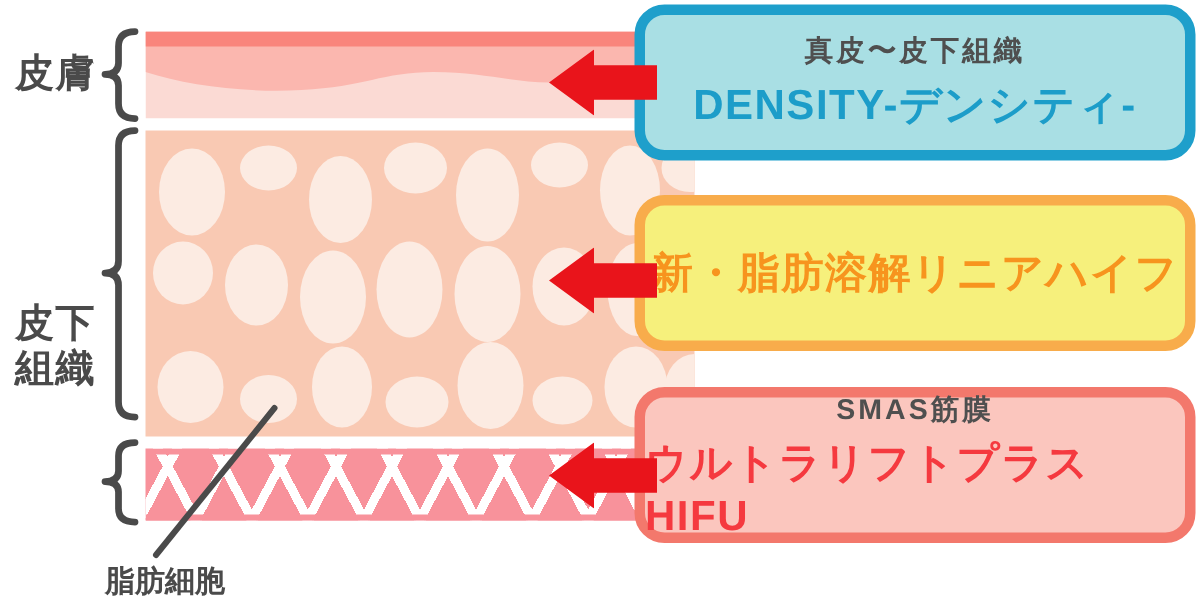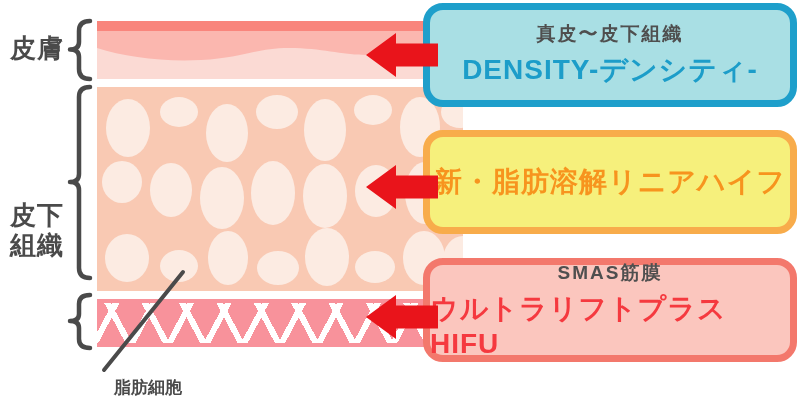--- a/index.html
+++ b/index.html
@@ -9,21 +9,21 @@
   }
   
   .layer-label{
     position:absolute;left:0;width:64px;text-align:right;
     font-size:26px;font-weight:bold;color:var(--label_text,#4A4A4A);
     line-height:30px;letter-spacing:1px;white-space:nowrap;
   }
   .label-skin{top:33px;}
   .label-subcut{top:154px;margin-top:46px;}
   .label-muscle{top:306px;}
-  .label-fatcell{top:373px;left:0;width:150px;font-size:17px;letter-spacing:0;padding-left:32px;}
+  .label-fatcell{top:373px;left:0;width:150px;font-size:20px;letter-spacing:0;}
   
   .braces{position:absolute;left:0;top:0;}
   .brace{fill:none;stroke:var(--label_text,#4A4A4A);stroke-width:4.5;stroke-linecap:round;stroke-linejoin:round;}
   
   .skin-upper{position:absolute;left:97px;top:21px;}
   .fill-epidermis{fill:var(--epidermis,#F9857C);}
   .fill-dermis{fill:var(--dermis,#FBB7AF);}
   .fill-dermis-light{fill:var(--dermis_light,#FBDAD4);}
   .subcut{
     position:absolute;left:97px;top:87px;width:366px;height:204px;

